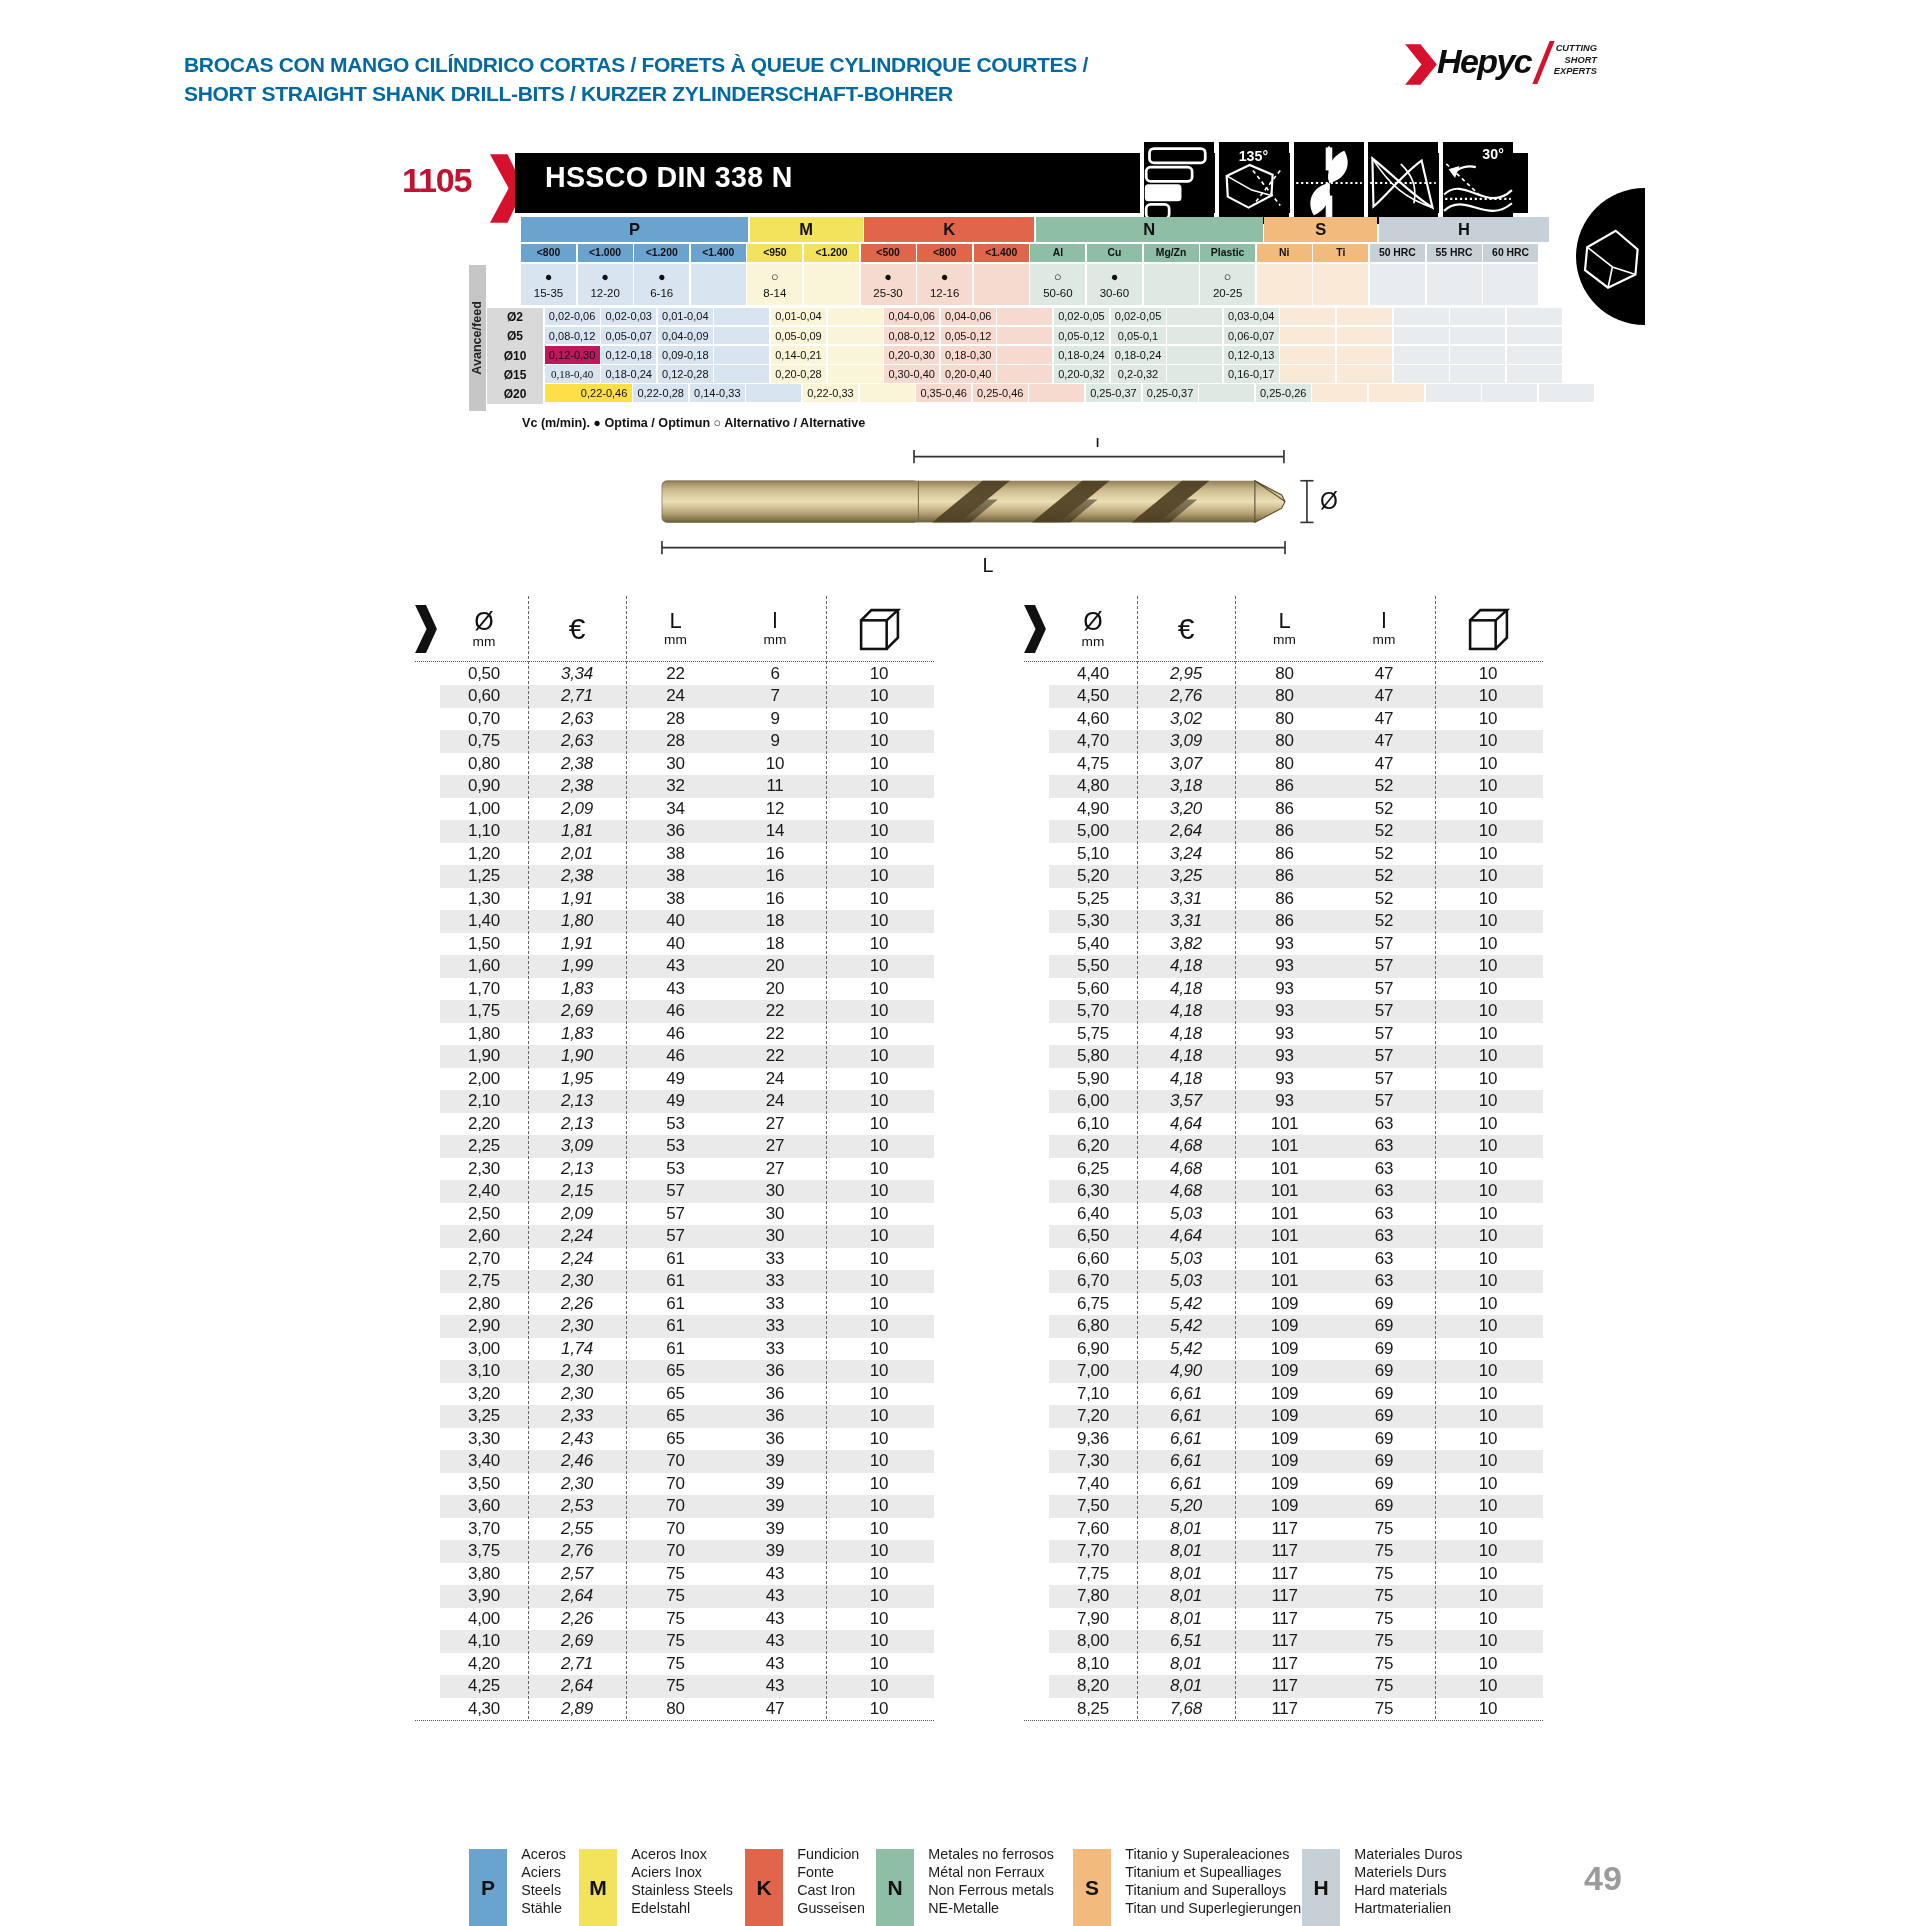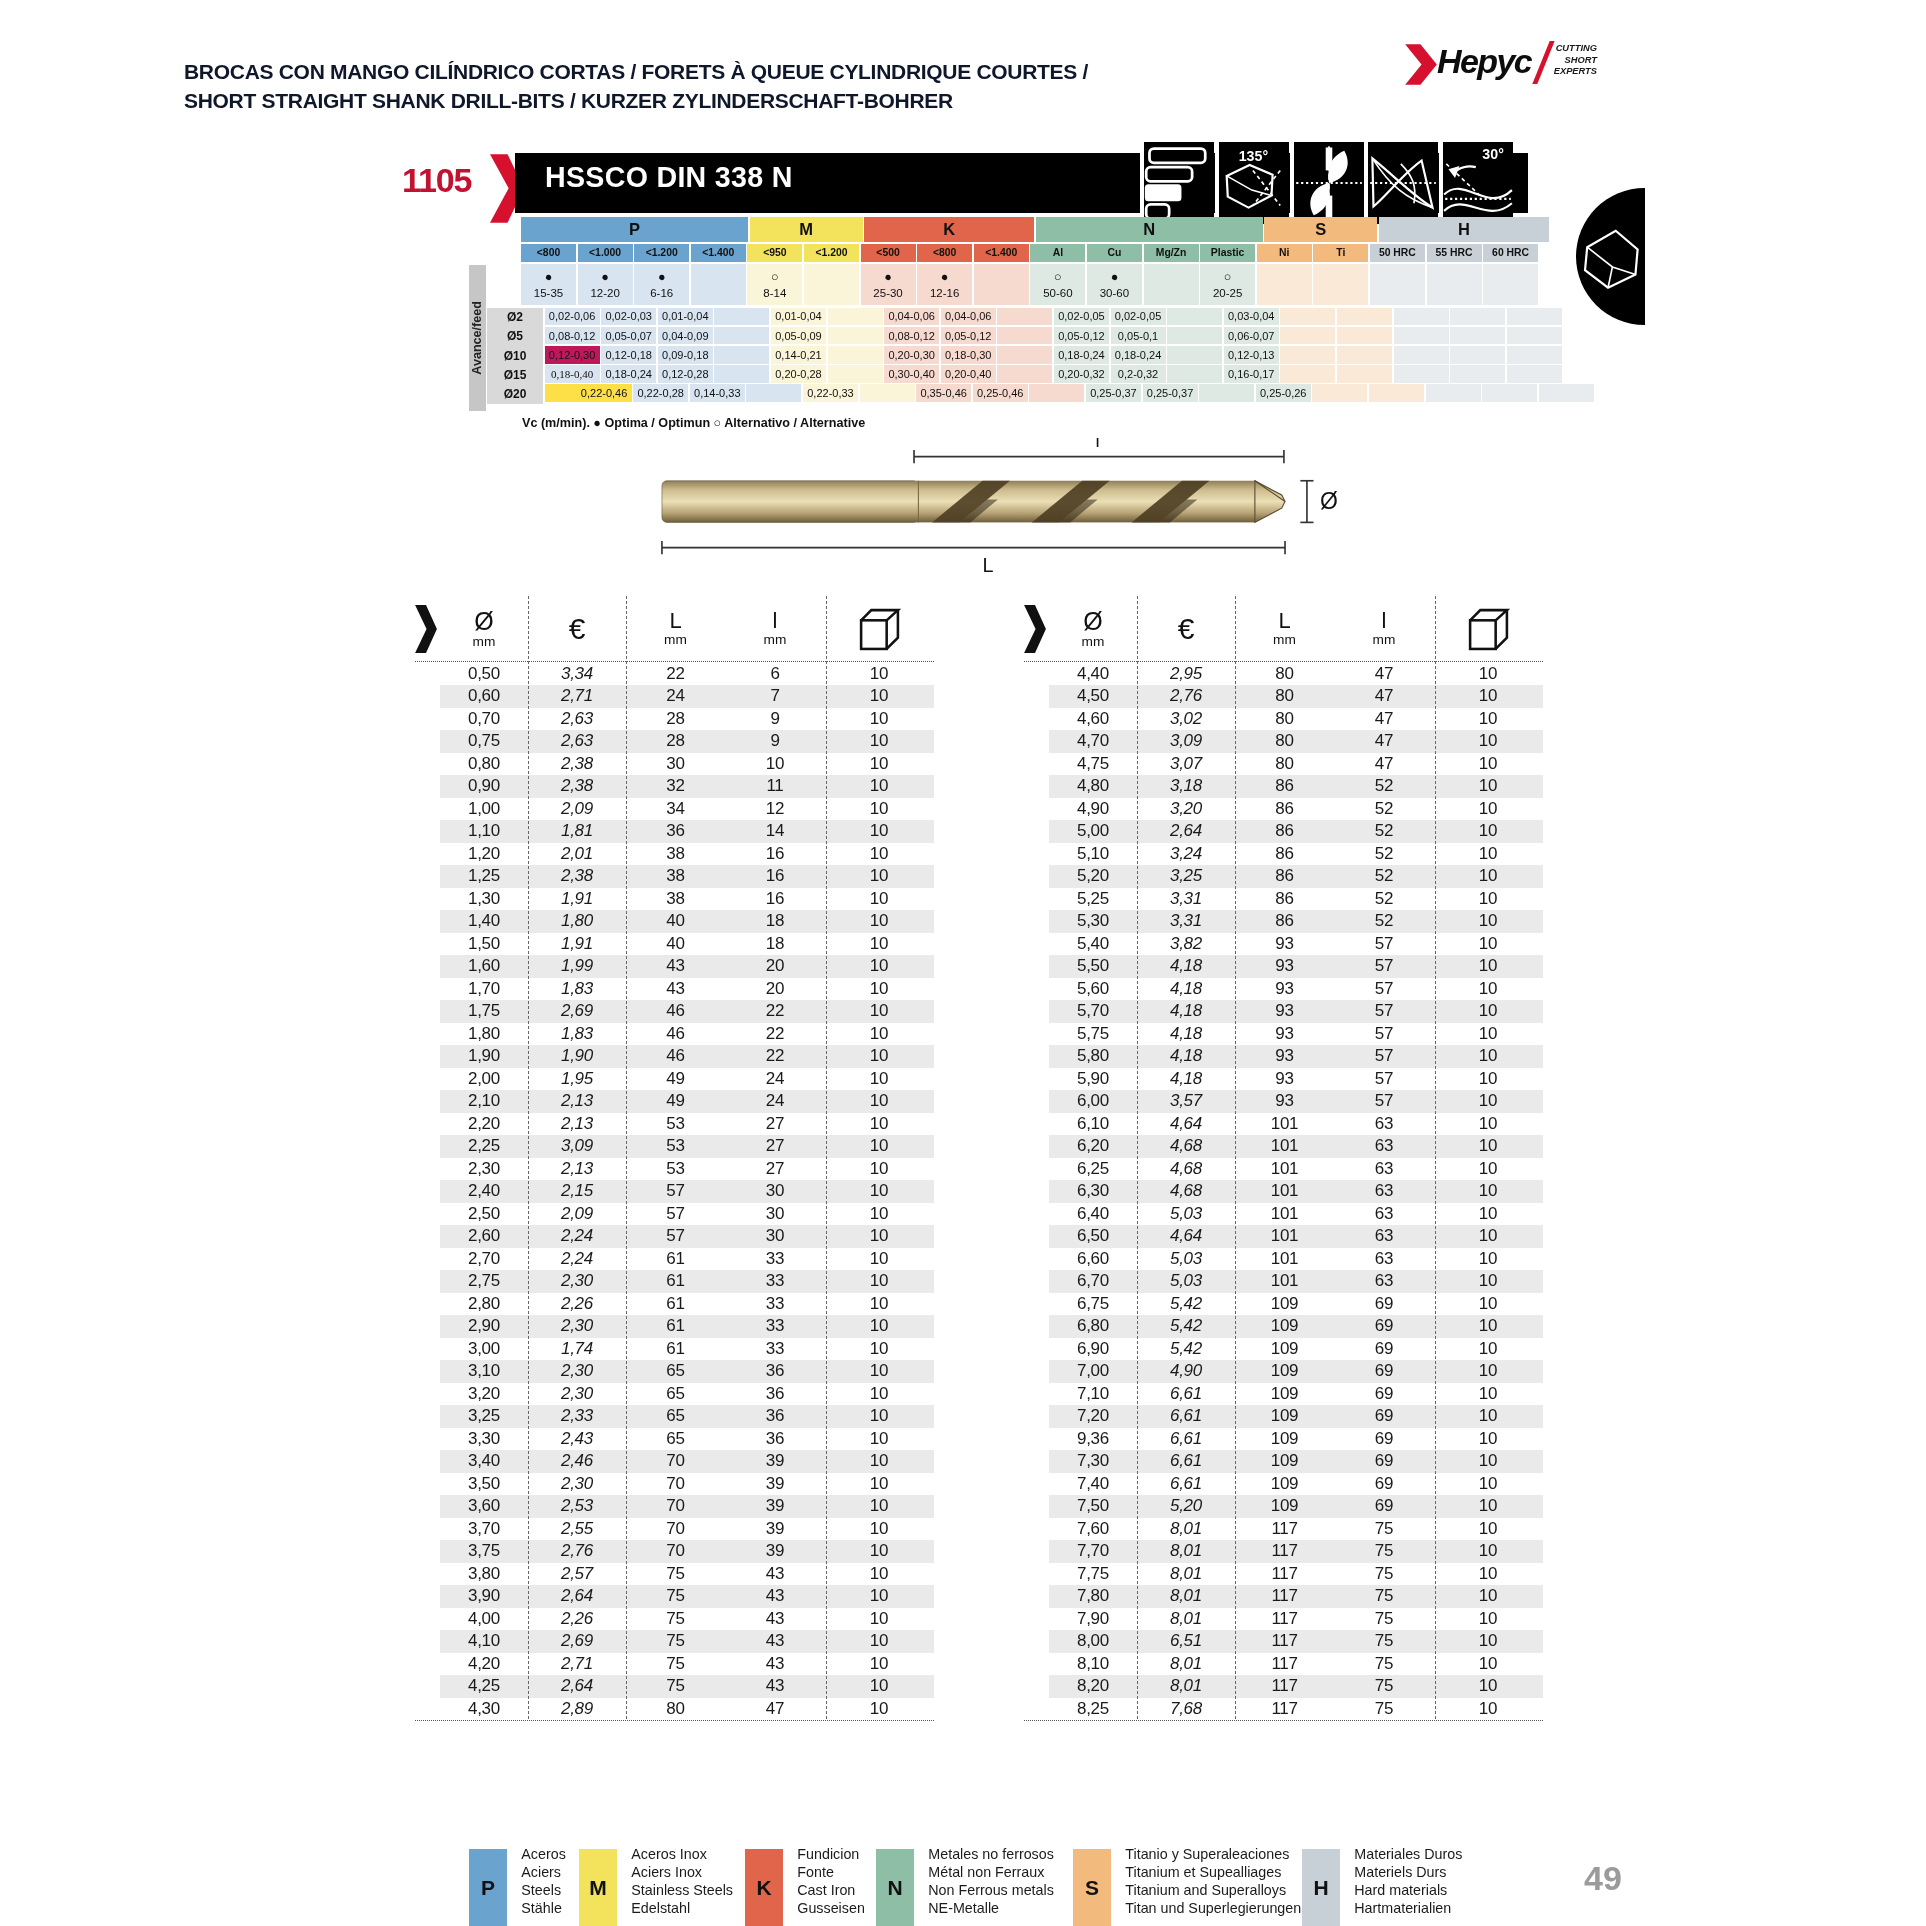--- a/index.html
+++ b/index.html
@@ -1,21 +1,21 @@
 <!DOCTYPE html>
 <html style="font-size:8.8px"><head>
 <meta charset="utf-8">
 <style>
   html,body{margin:0;padding:0;background:#fff;}
   #page{position:relative;width:1926px;height:1926px;background:#ffffff;overflow:hidden;
         font-family:"Liberation Sans","DejaVu Sans",sans-serif;color:#111;}
   .abs{position:absolute;}
 
   
-  .title{left:184px;top:51px;font-weight:bold;font-size:21px;line-height:28.6px;color:#0f172a;letter-spacing:-0.3px;margin-top:7px;}
+  .title{left:184px;top:51px;font-weight:bold;font-size:21px;line-height:28.6px;color:#0369a1;letter-spacing:-0.3px;}
   .logo{left:1405px;top:40px;display:flex;align-items:flex-start;}
   .logo-brand{font-size:34px;font-weight:bold;font-style:italic;letter-spacing:-1.6px;color:#0d0d0d;line-height:43px;}
   .logo-slash{width:5px;height:43px;background:#d6112e;transform:skewX(-22deg);margin:1.1px 7.7px 0 10px;}
   .logo-tag{font-size:9.3px;line-height:11.5px;font-weight:bold;font-style:italic;color:#1a1a1a;margin-top:3.3px;text-align:right;}
 
   
   .pcode{left:402px;top:161px;font-size:34px;font-weight:800;color:#c11230;letter-spacing:-1.1px;}
   .pchev{left:490px;top:154px;}
   .banner{left:515px;top:153px;width:1013px;height:60px;background:#000;}
   .banner-name{position:absolute;left:30px;top:0;height:48px;display:flex;align-items:center;

